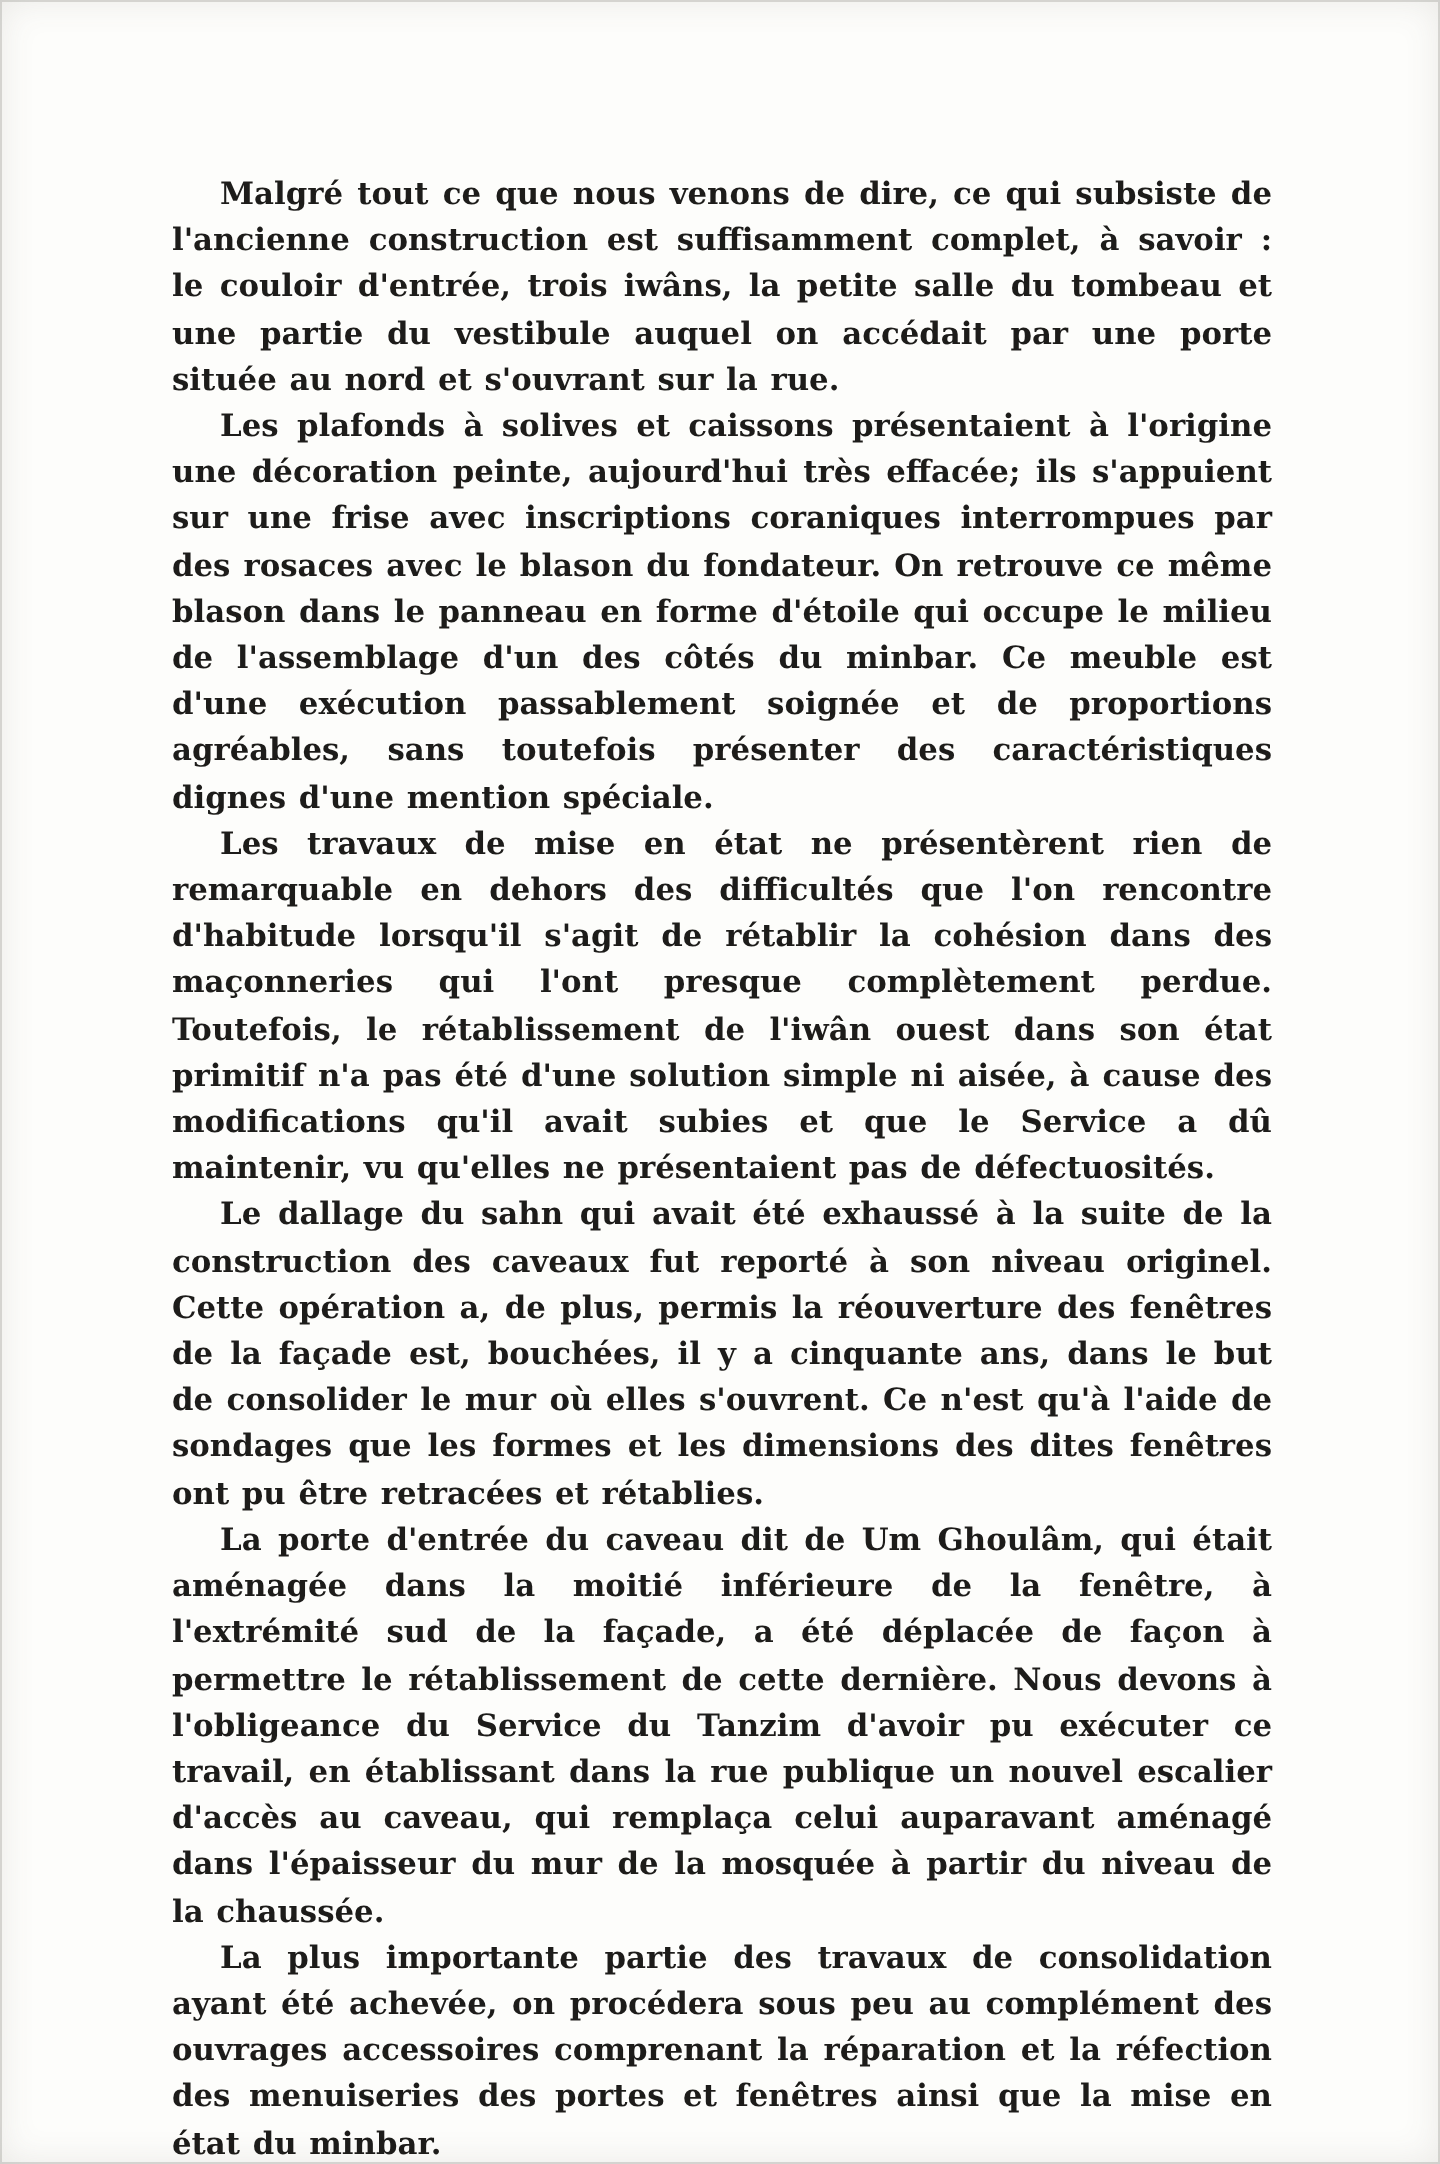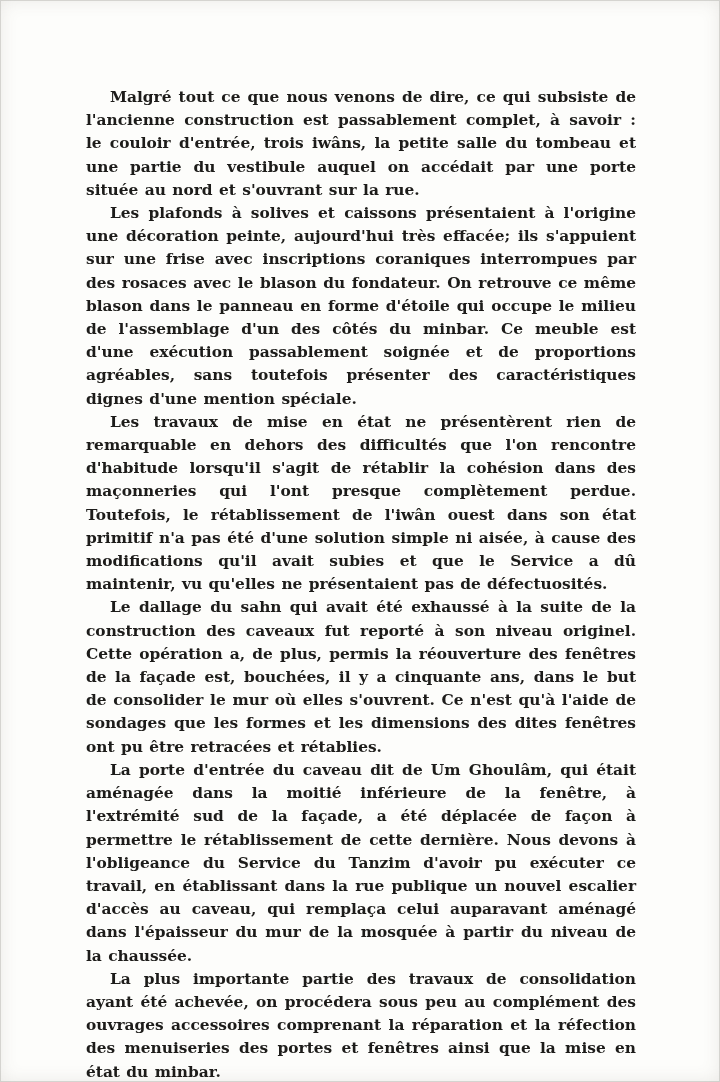--- a/index.html
+++ b/index.html
@@ -39,20 +39,20 @@
     word-spacing: 1px;
     hyphens: auto;
   }
 </style>
 </head>
 <body>
 
 <div class="scan-page">
 
   <div class="body-text">
-    <p>Malgré tout ce que nous venons de dire, ce qui subsiste de l'ancienne construction est passablement complet, à savoir : le couloir d'entrée, trois iwâns, la petite salle du tombeau et une partie du vestibule auquel on accédait par une porte située au nord et s'ouvrant sur la rue.</p>
+    <p>Malgré tout ce que nous venons de dire, ce qui subsiste de l'ancienne construction est suffisamment complet, à savoir : le couloir d'entrée, trois iwâns, la petite salle du tombeau et une partie du vestibule auquel on accédait par une porte située au nord et s'ouvrant sur la rue.</p>
     <p>Les plafonds à solives et caissons présentaient à l'origine une décoration peinte, aujourd'hui très effacée; ils s'appuient sur une frise avec inscriptions coraniques interrompues par des rosaces avec le blason du fondateur. On retrouve ce même blason dans le panneau en forme d'étoile qui occupe le milieu de l'assemblage d'un des côtés du minbar. Ce meuble est d'une exécution passablement soignée et de proportions agréables, sans toutefois présenter des caractéristiques dignes d'une mention spéciale.</p>
     <p>Les travaux de mise en état ne présentèrent rien de remarquable en dehors des difficultés que l'on rencontre d'habitude lorsqu'il s'agit de rétablir la cohésion dans des maçonneries qui l'ont presque complètement perdue. Toutefois, le rétablissement de l'iwân ouest dans son état primitif n'a pas été d'une solution simple ni aisée, à cause des modifications qu'il avait subies et que le Service a dû maintenir, vu qu'elles ne présentaient pas de défectuosités.</p>
     <p>Le dallage du sahn qui avait été exhaussé à la suite de la construction des caveaux fut reporté à son niveau originel. Cette opération a, de plus, permis la réouverture des fenêtres de la façade est, bouchées, il y a cinquante ans, dans le but de consolider le mur où elles s'ouvrent. Ce n'est qu'à l'aide de sondages que les formes et les dimensions des dites fenêtres ont pu être retracées et rétablies.</p>
     <p>La porte d'entrée du caveau dit de Um Ghoulâm, qui était aménagée dans la moitié inférieure de la fenêtre, à l'extrémité sud de la façade, a été déplacée de façon à permettre le rétablissement de cette dernière. Nous devons à l'obligeance du Service du Tanzim d'avoir pu exécuter ce travail, en établissant dans la rue publique un nouvel escalier d'accès au caveau, qui remplaça celui auparavant aménagé dans l'épaisseur du mur de la mosquée à partir du niveau de la chaussée.</p>
     <p>La plus importante partie des travaux de consolidation ayant été achevée, on procédera sous peu au complément des ouvrages accessoires comprenant la réparation et la réfection des menuiseries des portes et fenêtres ainsi que la mise en état du minbar.</p>
   </div>
 </div>
 
 </body></html>

